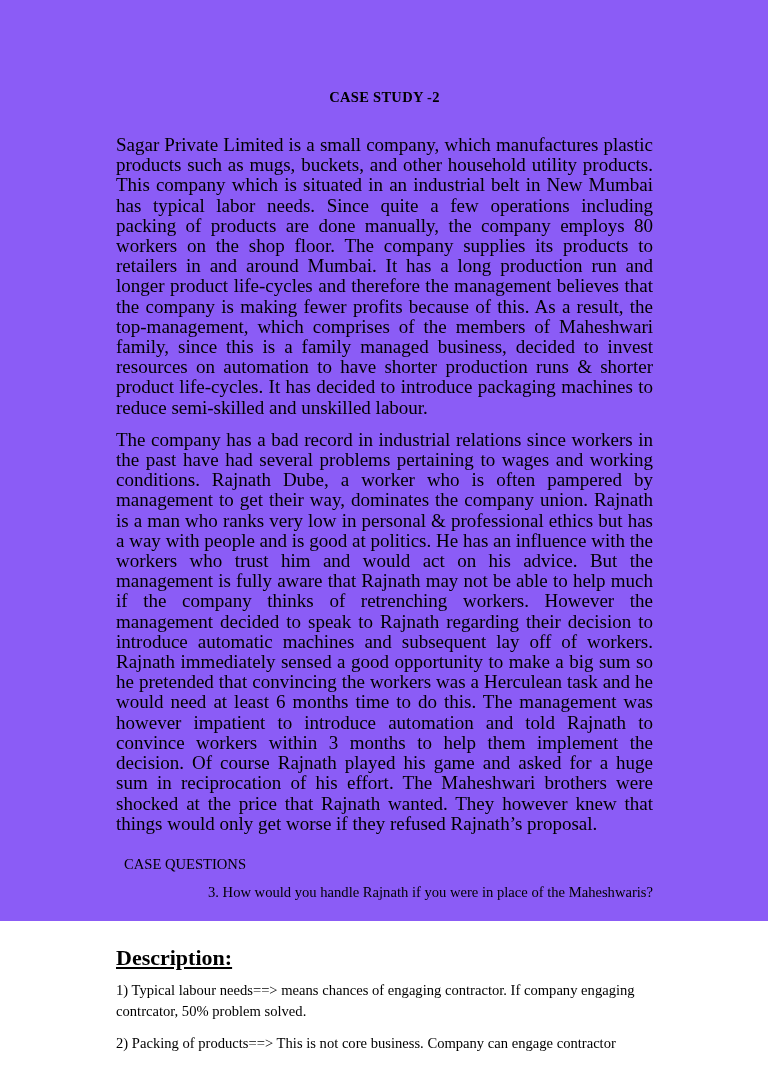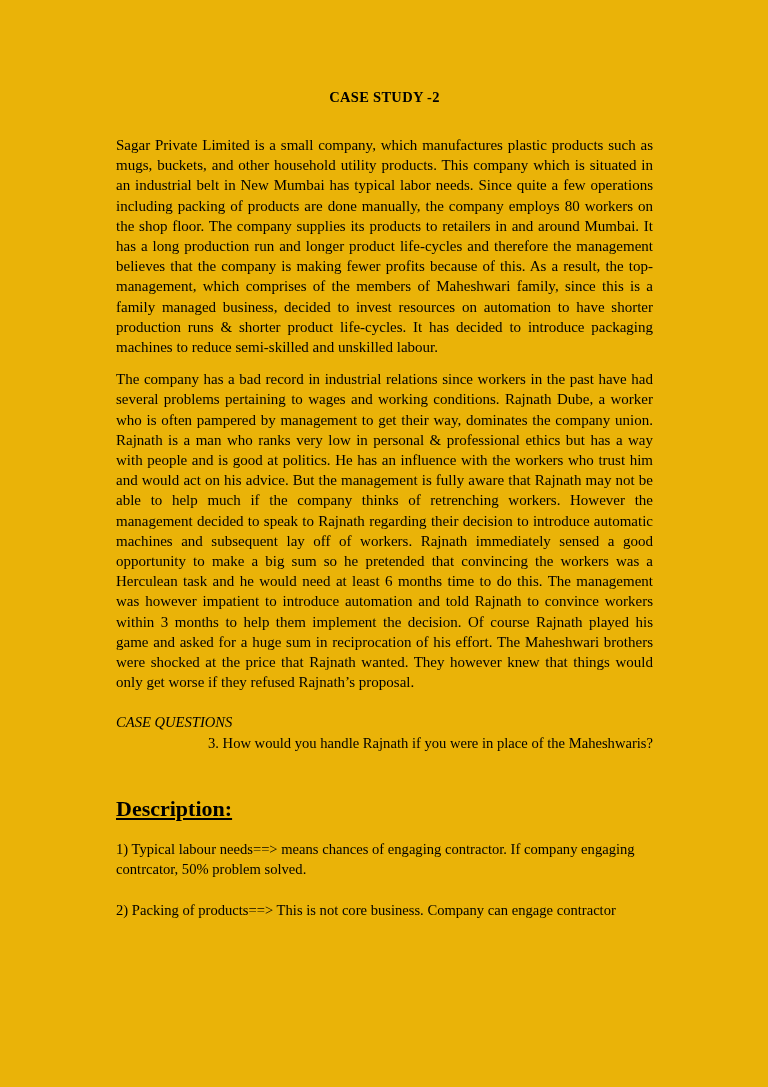--- a/index.html
+++ b/index.html
@@ -14,22 +14,22 @@
     font-family: "Liberation Serif", "DejaVu Serif", serif;
     color: #000000;
     overflow: hidden;
   }
 
   .page {
     position: absolute;
     left: 0;
     top: 0;
     width: 768px;
-    height: 1087px;
-    background: #eab308;
+    height: 921px;
+    background: #8b5cf6;
   }
 
   .content {
     position: absolute;
     left: 116px;
     top: 88px;
     width: 537px;
   }
 
   .doc-title {
@@ -37,41 +37,40 @@
     font-weight: bold;
     font-size: 14.5px;
     line-height: 19px;
     letter-spacing: 0.3px;
     margin: 0 0 28px 0;
   }
 
   .para {
     text-align: justify;
     text-justify: inter-word;
-    font-size: 15px;
+    font-size: 19px;
     line-height: 20.2px;
     margin: 0;
     -webkit-hyphens: none;
     hyphens: none;
   }
 
   .para + .para {
     margin-top: 12px;
   }
 
   .q-block {
     margin-top: 20px;
   }
 
   .q-heading {
     text-align: left;
     font-size: 14.6px;
     line-height: 20.2px;
-    margin: 0;
-    font-style: italic;
+    margin: 8px;
   }
 
   .q-item {
     text-align: justify;
     text-justify: inter-word;
     font-size: 14.6px;
     line-height: 20.2px;
     margin: 0;
   }
 
@@ -90,21 +89,21 @@
   }
 
   .desc-para {
     text-align: left;
     font-size: 14.6px;
     line-height: 20.4px;
     margin: 2px 0 0 0;
   }
 
   .desc-para.spaced {
-    margin-top: 20px;
+    margin-top: 12px;
   }
 
   .u-char {
     text-decoration: underline;
     text-underline-offset: 1px;
   }
 </style>
 </head>
 <body>
 

